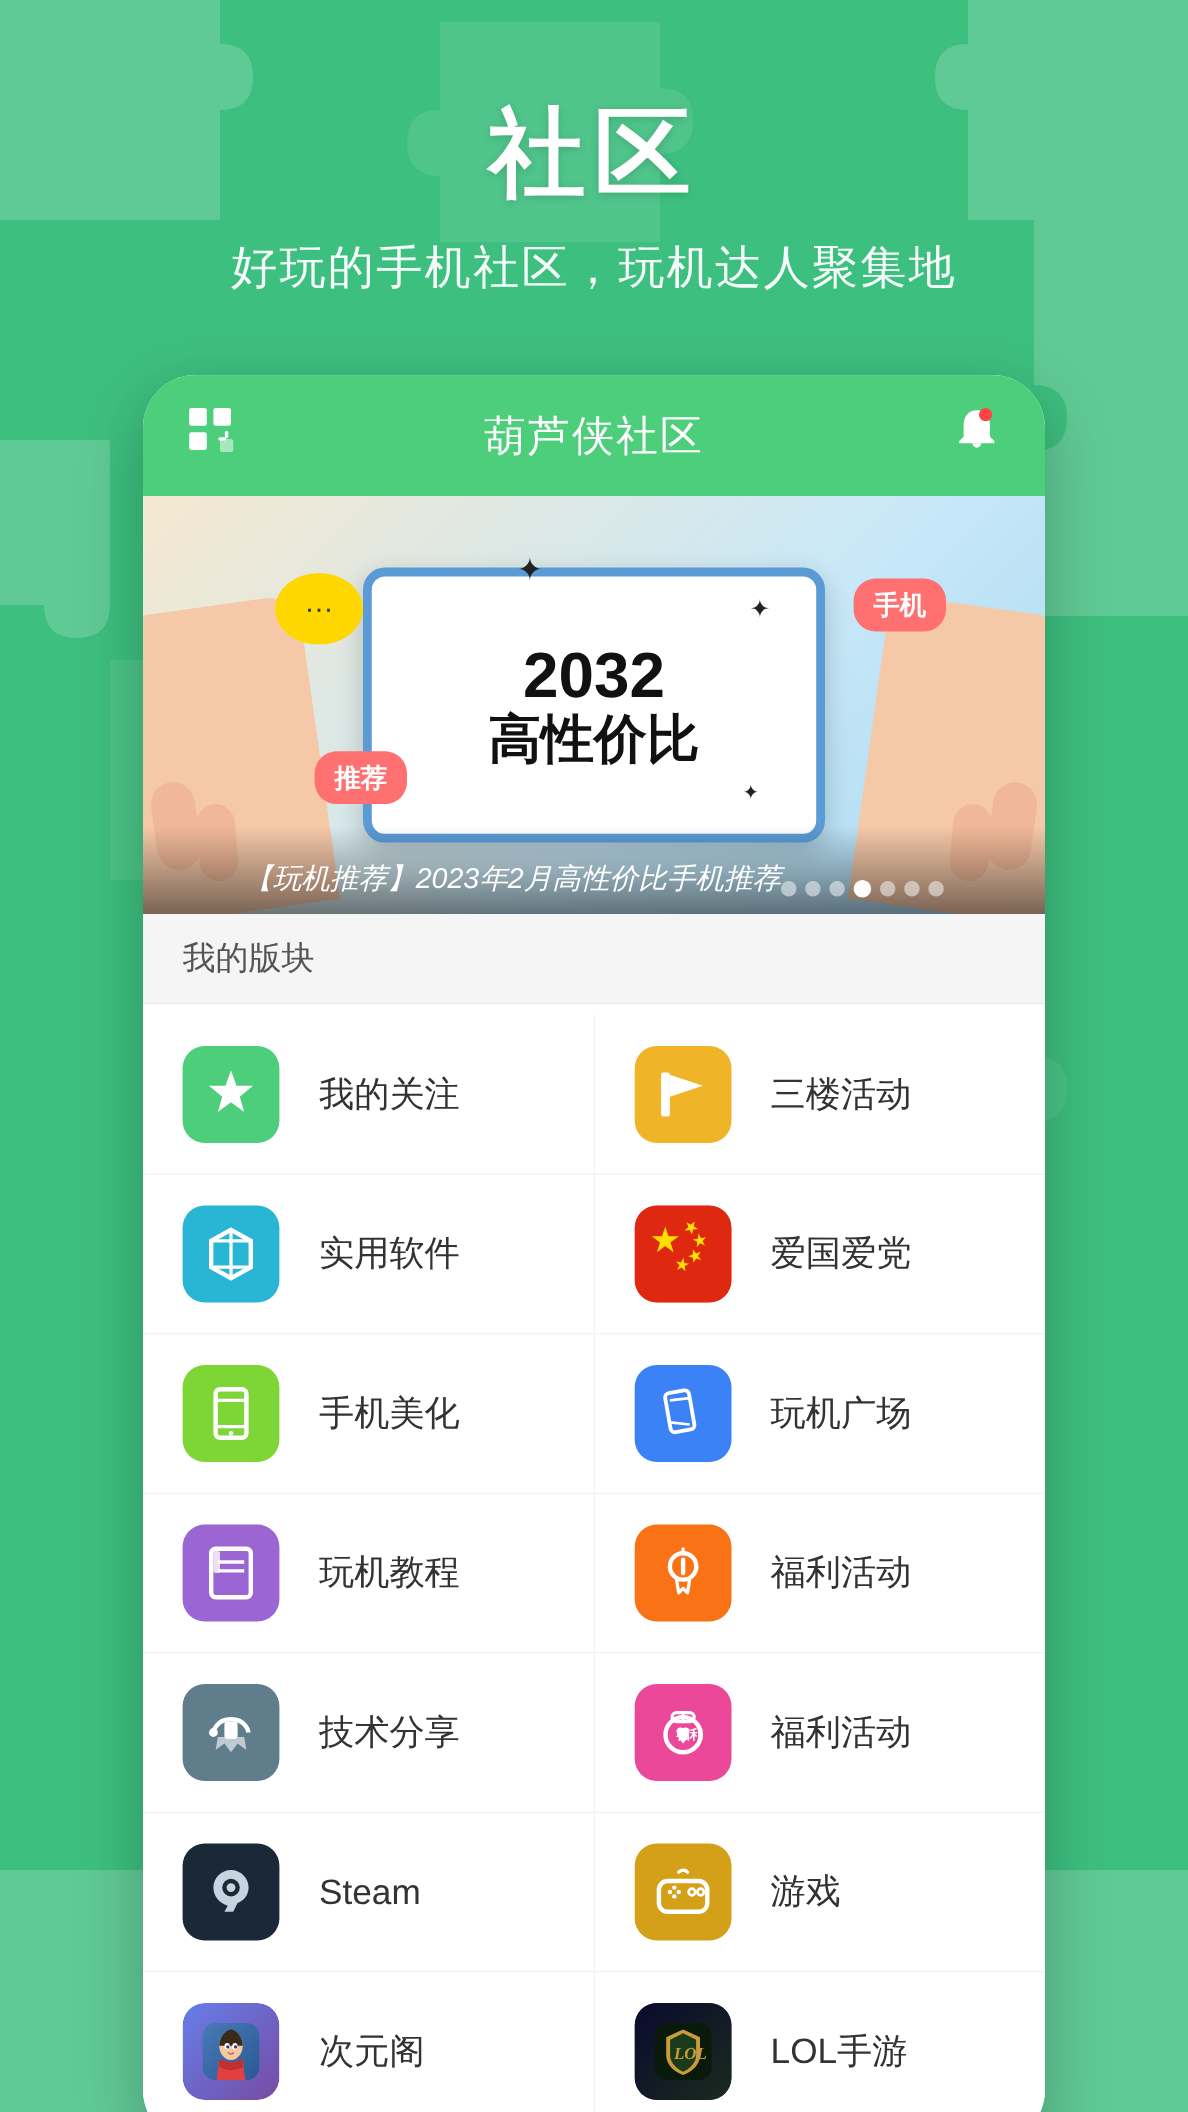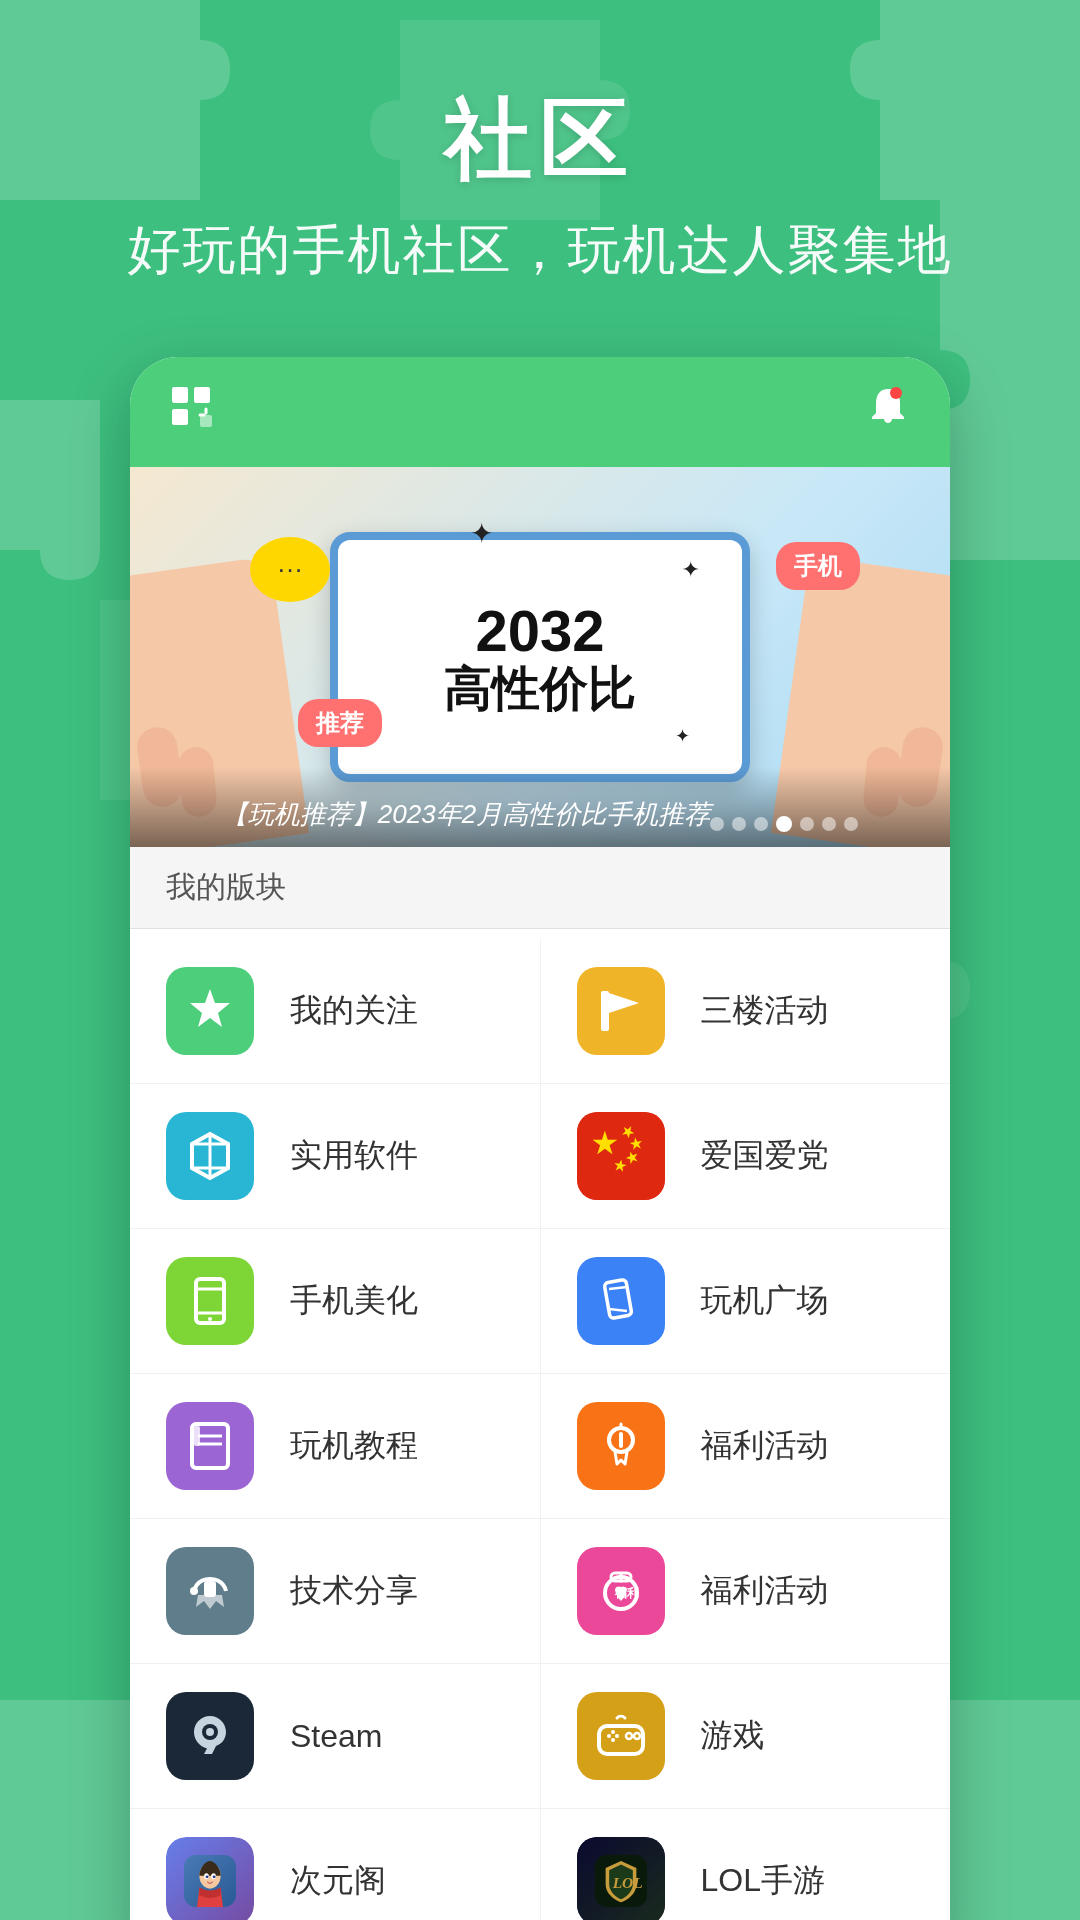--- a/index.html
+++ b/index.html
@@ -33,21 +33,21 @@
 
     .header-title {
       font-size: 88px;
       font-weight: 700;
       color: white;
       letter-spacing: 8px;
       text-shadow: 0 2px 8px rgba(0,0,0,0.15);
     }
 
     .header-subtitle {
-      font-size: 53px;
+      font-size: 42px;
       color: white;
       margin-top: 16px;
       opacity: 0.95;
       letter-spacing: 2px;
     }
 
     
     .phone-mockup {
       position: relative;
       z-index: 10;
@@ -283,20 +283,21 @@
     <div class="app-header-icon">
       <svg width="44" height="44" viewBox="0 0 44 44" fill="none" xmlns="http://www.w3.org/2000/svg">
         <rect x="2" y="2" width="16" height="16" rx="2" fill="white"></rect>
         <rect x="24" y="2" width="16" height="16" rx="2" fill="white"></rect>
         <rect x="2" y="24" width="16" height="16" rx="2" fill="white"></rect>
         <rect x="30" y="30" width="12" height="12" rx="2" fill="white" opacity="0.5"></rect>
         <line x1="36" y1="24" x2="36" y2="28" stroke="white" stroke-width="3" stroke-linecap="round"></line>
         <line x1="30" y1="30" x2="34" y2="30" stroke="white" stroke-width="3" stroke-linecap="round"></line>
       </svg>
     </div>
+    <div class="app-header-title">葫芦侠社区</div>
     <div class="app-header-bell">
       <svg width="44" height="44" viewBox="0 0 44 44" fill="none" xmlns="http://www.w3.org/2000/svg">
         <path d="M22 4 C14 4 10 10 10 18 L10 28 L6 32 L6 34 L38 34 L38 32 L34 28 L34 18 C34 10 30 4 22 4 Z" fill="white"></path>
         <path d="M18 34 C18 36.2 19.8 38 22 38 C24.2 38 26 36.2 26 34 Z" fill="white"></path>
         <circle cx="30" cy="8" r="6" fill="#ff4444"></circle>
       </svg>
     </div>
   </div>
 
   <div class="banner-area">
@@ -319,21 +320,21 @@
         </div>
 
         <div style="position:absolute;top:50px;left:340px;font-size:28px;color:#222;">✦</div>
         <div style="position:absolute;top:90px;right:250px;font-size:22px;color:#222;">✦</div>
         <div style="position:absolute;bottom:100px;right:260px;font-size:18px;color:#222;">✦</div>
 
         <div style="position:absolute;left:120px;top:70px;background:#ffd700;width:80px;height:65px;border-radius:50%;display:flex;align-items:center;justify-content:center;font-size:26px;">
           <span style="color:#333;">···</span>
         </div>
 
-        <div style="position:absolute;left:168px;bottom:100px;background:#ff7070;color:white;font-size:24px;padding:8px 18px;border-radius:20px;font-weight:600;">推荐</div>
+        <div style="position:absolute;left:156px;bottom:100px;background:#ff7070;color:white;font-size:24px;padding:8px 18px;border-radius:20px;font-weight:600;">推荐</div>
         <div style="position:absolute;right:90px;top:75px;background:#ff7070;color:white;font-size:24px;padding:8px 18px;border-radius:20px;font-weight:600;">手机</div>
       </div>
     </div>
 
     <div class="banner-caption">
       <div class="banner-caption-text">【玩机推荐】2023年2月高性价比手机推荐</div>
       <div class="banner-dots">
         <div class="dot"></div>
         <div class="dot"></div>
         <div class="dot"></div>

